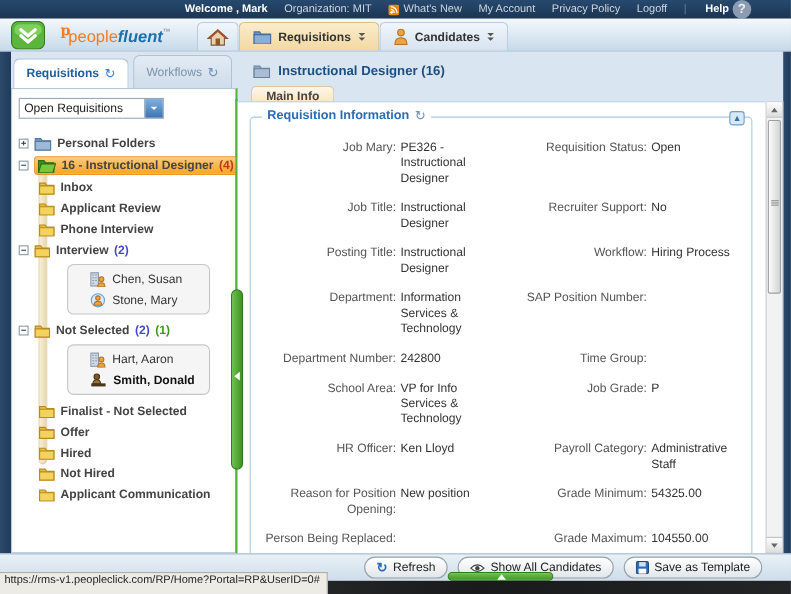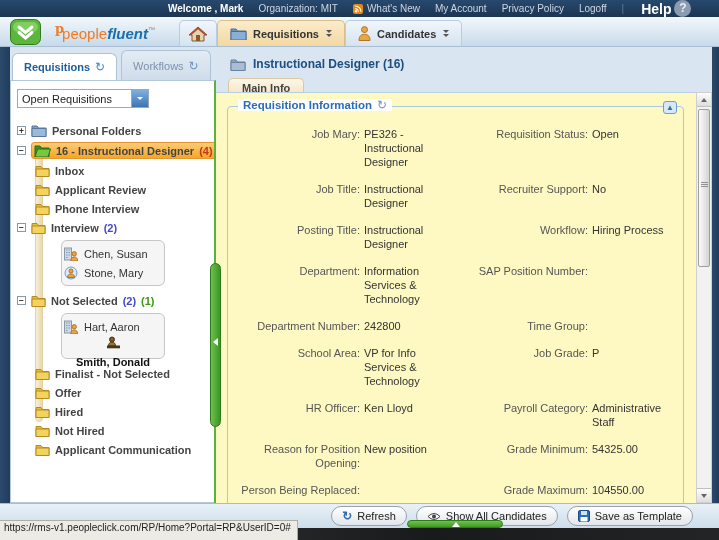--- a/index.html
+++ b/index.html
@@ -7,21 +7,21 @@
     font-family:"Liberation Sans", sans-serif; }
   .screen { position:relative; width:719px; height:540px; background:#dce8f2; overflow:hidden; }
 
   
   .topbar { position:absolute; left:0; top:0; width:719px; height:17px;
     background:linear-gradient(#27496e,#1c3552); color:#ccd6e2; font-size:10px;
     display:flex; align-items:center; gap:15px; padding-left:168px; white-space:nowrap; overflow:hidden; }
   .topbar .welcome { color:#fff; font-weight:bold; }
   .topbar .tbitem { display:flex; align-items:center; gap:4px; cursor:pointer; }
   .help-wrap { display:flex; align-items:center; gap:3px; margin-left:2px; }
-  .help-wrap b { color:#fff; font-size:14px;text-align:center; }
+  .help-wrap b { color:#fff; font-size:10px;text-align:center; }
   .help-q { width:17px; height:17px; border-radius:50%; background:#8b9cb0; color:#e9eef4;
     font-weight:bold; font-size:12px; text-align:center; line-height:17px; }
   .tb-sep { color:#5f7d9e; }
 
   
   .brandbar { position:absolute; left:0; top:17px; width:719px; height:30px;
     background:linear-gradient(#f3f8fc,#c7dae9); border-bottom:1px solid #a9bfd3;
     display:flex; align-items:flex-end; padding-left:10px; }
   .appicon { align-self:center; margin-right:14px; }
   .logo { align-self:center; margin-right:24px; font-size:15px; white-space:nowrap; }
@@ -65,40 +65,40 @@
   .tree { position:relative; padding-top:13px; font-size:11px; font-weight:bold; color:#444; }
   .tan-line { position:absolute; left:24px; top:44px; width:8px; height:270px;
     background:linear-gradient(90deg,#f7f0d8,#e6d9ae); border:1px solid #e0d3a4; border-radius:4px; }
   .trow { position:relative; display:flex; align-items:center; height:19px; gap:5px; padding-left:6px; white-space:nowrap; }
   .trow.lvl1 { padding-left:24px; }
   .twisty { width:9px; height:9px; border:1px solid #8899aa; background:#fff; color:#333;
     font:bold 8px/7px "DejaVu Sans Mono", monospace; text-align:center; flex:none; cursor:pointer; }
   .hl { display:flex; align-items:flex-end; gap:5px; background:linear-gradient(#fccb7c,#f5a623);
     border:1px solid #e8952f; border-radius:3px; padding:1px 7px 1px 2px; cursor:pointer; }
   .cnt.red { color:#c43818; } .cnt.green { color:#3a9a10; } .cnt.blue { color:#4747cb; }
-  .cand-card { margin:3px 0 5px 50px; width:104px; background:#f5f5f5; border:1px solid #c6c6c6;
-    border-radius:6px; padding:3px 2px; }
+  .cand-card { margin:3px 0 5px 50px; width:130px; background:#f5f5f5; border:1px solid #c6c6c6;
+    border-radius:6px; padding:3px 20px; }
   .cand { display:flex; align-items:center; gap:6px; height:19px; font-weight:normal; color:#333; cursor:pointer; white-space:nowrap; }
-  .cand.bold { font-weight:bold; color:#111;flex-direction:column; }
+  .cand.bold { font-weight:bold; color:#111; }
 
   
   .divider-line { position:absolute; left:214px; top:43px; width:2px; bottom:0; background:#56b33e; }
   .side-handle { position:absolute; left:210px; top:216px; width:11px; height:164px; cursor:pointer;
     background:linear-gradient(90deg,#6cc24f,#3d9422); border:1px solid #2f7a1d; border-radius:6px; z-index:3; }
   .side-handle .arr { position:absolute; left:2px; top:74px; width:0; height:0;
     border-top:4px solid transparent; border-bottom:4px solid transparent; border-right:5px solid #fff; }
 
   
   .main { position:absolute; left:216px; top:0; width:496px; bottom:0; }
   .main-title { display:flex; align-items:center; gap:7px; padding:10px 0 0 14px;
     color:#1c4e82; font-size:12px; font-weight:bold; }
   .main-tabs { display:flex; padding-left:12px; margin-top:7px; }
   .mtab { height:19px; display:flex; align-items:center; padding:0 13px; font-size:11px; font-weight:bold; color:#444;
     background:linear-gradient(#fdf6e8,#f6e2bd); border:1px solid #dcc8a0; border-bottom:none; border-radius:5px 5px 0 0; cursor:pointer; }
-  .content { position:absolute; left:0; top:45px; right:16px; bottom:0; background:#fef9c3;
+  .content { position:absolute; left:0; top:45px; right:16px; bottom:0; background:#ffffff;
     border-top:1px solid #b9cfe0; overflow:hidden; }
   .section { position:relative; margin:13px 12px 0 11px; height:560px;
     border:1px solid #aac9e0; border-radius:4px; }
   .legend { position:absolute; left:10px; top:-8px; background:#fff; padding:0 5px;
     color:#2a6db5; font-size:11.5px; font-weight:bold; display:flex; align-items:center; gap:5px; }
   .legend .refresh-glyph { color:#6d94bd; }
   .collapse-btn { position:absolute; top:-6px; right:6px; width:14px; height:13px; background:#d6e9f8;
     border:1px solid #6f9fc8; border-radius:3px; color:#3a6f9f; font-size:8px; line-height:11px; text-align:center; cursor:pointer; }
   .form-grid { display:grid; grid-template-columns:128px 92px 128px 88px; column-gap:4px; row-gap:13px;
     padding:20px 2px 0 4px; font-size:11px; line-height:14px; }

